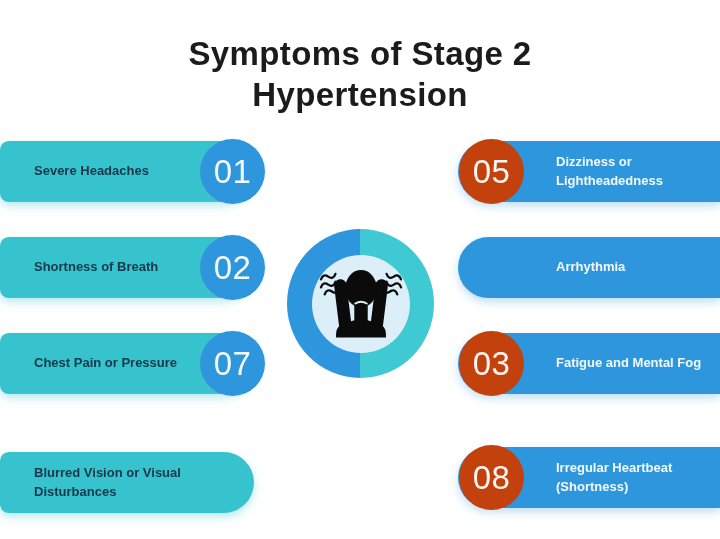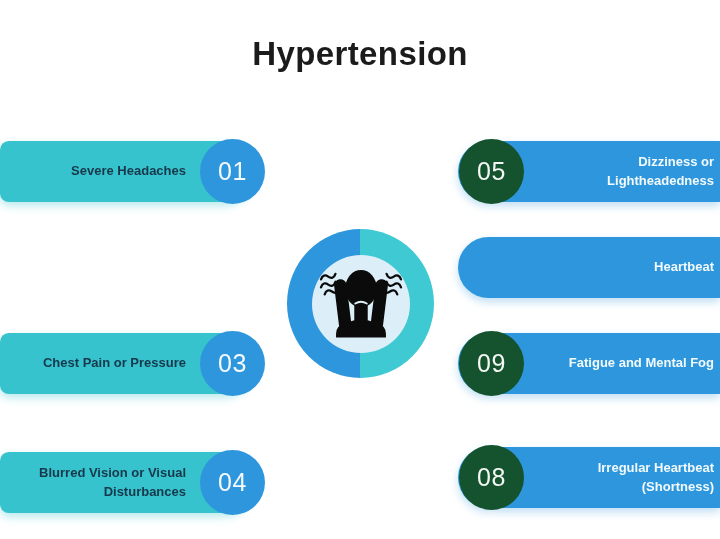--- a/index.html
+++ b/index.html
@@ -6,38 +6,38 @@
   .canvas {
     position:relative; width:720px; height:539px;
     background:#ffffff; overflow:hidden;
     font-family:"Liberation Sans", sans-serif;
   }
   .title {
     position:absolute; top:33px; left:0; width:720px;
     text-align:center; color:#1b1b1b;
     font-size:33px; font-weight:bold; line-height:41px; letter-spacing:0.4px;
   }
-  .row { position:absolute; height:61px; display:flex; align-items:center;text-align:right; }
+  .row { position:absolute; height:61px; display:flex; align-items:center; }
   .row.left {
     left:0; width:254px; background:#36c3ce;
     border-radius:9px 31px 31px 9px;
     box-shadow:0 4px 8px rgba(54,195,206,0.35);
   }
   .row.right {
     left:458px; width:262px; background:#2e96dc;
     border-radius:31px 0 0 31px;
     box-shadow:0 4px 8px rgba(46,150,220,0.30);
   }
   .badge {
     position:absolute; width:65px; height:65px; border-radius:50%;
     display:flex; align-items:center; justify-content:center;
-    font-size:25px; letter-spacing:0.5px; color:rgba(255,255,255,0.95);
+    font-size:33px; letter-spacing:0.5px; color:rgba(255,255,255,0.95);
   }
   .badge.blue { background:#2e96dc; right:-11px; top:-2px; }
-  .badge.teal { background:#14532d; left:1px; top:-2px; }
+  .badge.teal { background:#c2410c; left:1px; top:-2px; }
   .label {
     font-size:13px; font-weight:bold; line-height:1.4;
   }
   .label.dark  { margin-left:34px; width:152px; color:#17384a; }
   .label.light { margin-left:98px; width:158px; color:#f2fafd; }
   .center-ring {
     position:absolute; left:287px; top:229px; width:147px; height:149px;
     border-radius:50%;
     background:linear-gradient(90deg, #2e96dc 0 50%, #3fc9d3 50% 100%);
     display:flex; align-items:center; justify-content:center;
@@ -46,45 +46,49 @@
     width:98px; height:98px; border-radius:50%; background:#dceef8;
     overflow:hidden; display:flex; align-items:center; justify-content:center;
   }
 </style>
 </head>
 <body>
 
 <div class="canvas">
 
   <div class="title">
+    <div>Symptoms of Stage 2</div>
     <div>Hypertension</div>
   </div>
 
   <div class="row left" style="top:141px">
     <div class="label dark">Severe Headaches</div>
     <div class="badge blue">01</div>
   </div>
+  <div class="row left" style="top:237px">
+    <div class="label dark">Shortness of Breath</div>
+    <div class="badge blue">02</div>
+  </div>
   <div class="row left" style="top:333px">
     <div class="label dark">Chest Pain or Pressure</div>
-    <div class="badge blue">03</div>
+    <div class="badge blue">07</div>
   </div>
   <div class="row left" style="top:452px">
     <div class="label dark">Blurred Vision or Visual Disturbances</div>
-    <div class="badge blue">04</div>
   </div>
 
   <div class="row right" style="top:141px">
     <div class="badge teal">05</div>
     <div class="label light">Dizziness or Lightheadedness</div>
   </div>
   <div class="row right" style="top:237px">
-    <div class="label light">Heartbeat</div>
+    <div class="label light">Arrhythmia</div>
   </div>
   <div class="row right" style="top:333px">
-    <div class="badge teal">09</div>
+    <div class="badge teal">03</div>
     <div class="label light">Fatigue and Mental Fog</div>
   </div>
   <div class="row right" style="top:447px">
     <div class="badge teal">08</div>
     <div class="label light">Irregular Heartbeat (Shortness)</div>
   </div>
 
   <div class="center-ring">
     <div class="center-inner">
       <svg width="96" height="96" viewBox="0 0 100 100">

